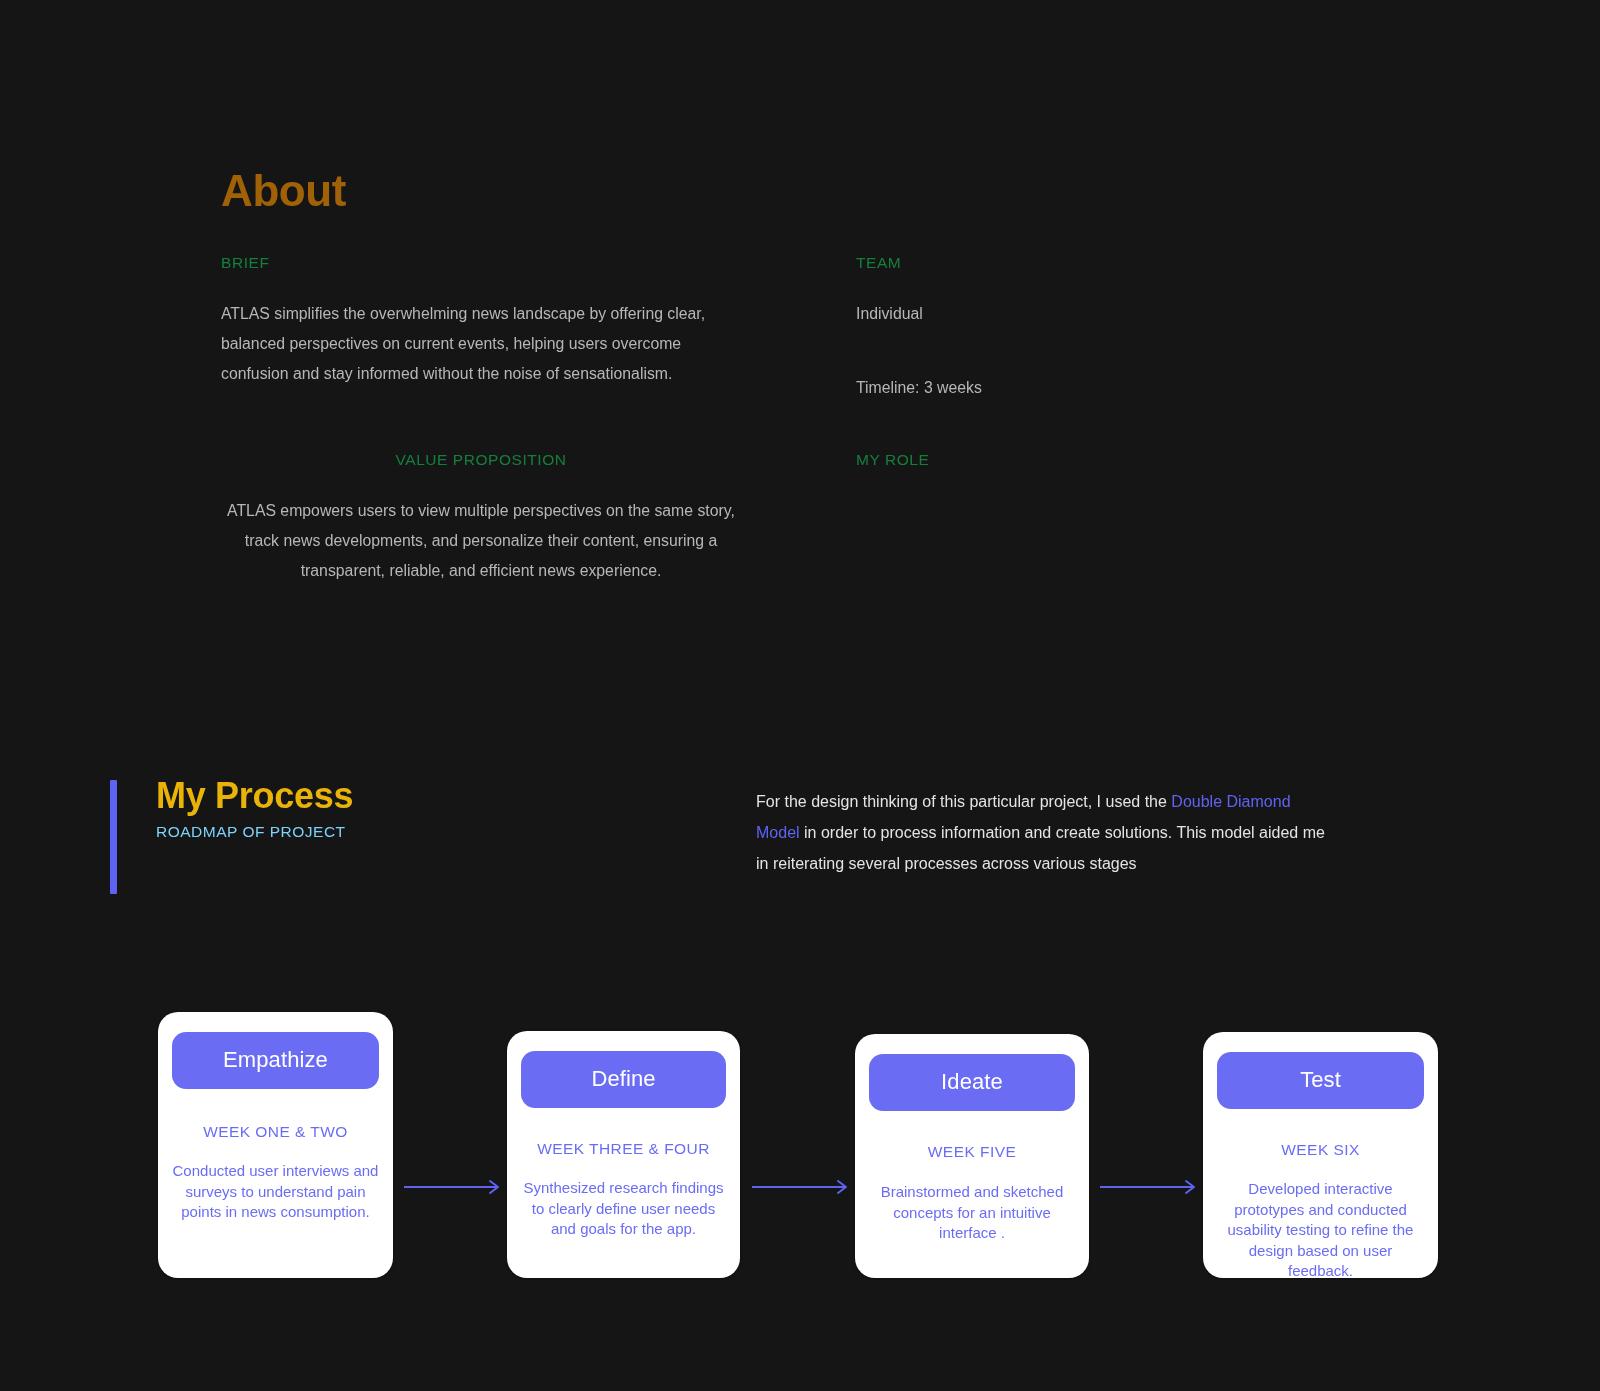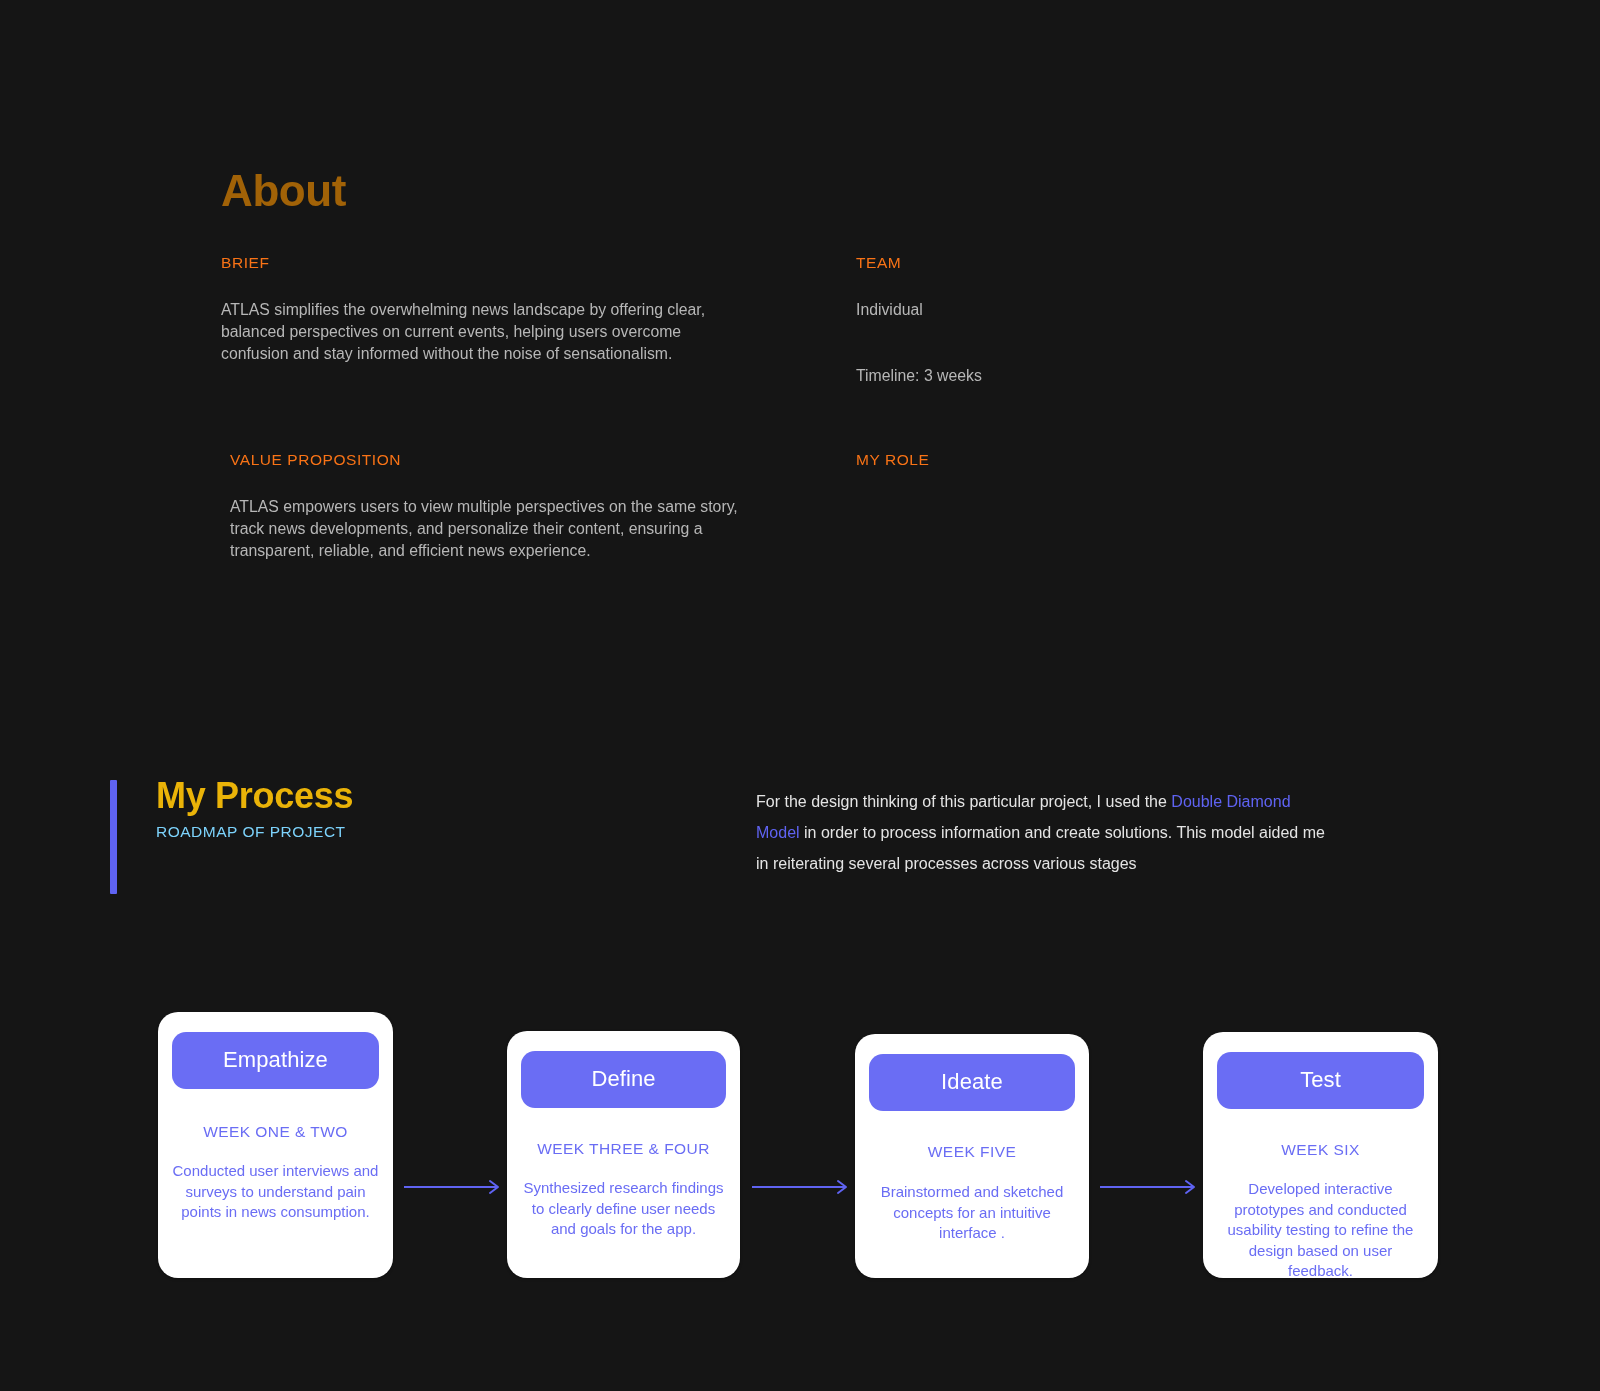--- a/index.html
+++ b/index.html
@@ -42,35 +42,35 @@
     width: 1600px;
   }
   .about-col-left  { position: absolute; left: 221px; top: 0;  width: 510px; }
   .about-col-right { position: absolute; left: 856px; top: 0;  width: 400px; }
 
   .about-block { margin-bottom: 0; }
 
   .field-label {
     font-size: 15.5px;
     letter-spacing: 0.55px;
-    color: #f97316;
+    color: #15803d;
     font-weight: 400;
     margin: 0 0 28px 0;
     line-height: 1;
   }
   .field-body {
     font-size: 15.8px;
-    line-height: 22px;
+    line-height: 30px;
     color: #b7b7b7;
     margin: 0;
     font-weight: 400;
   }
   .field-body + .field-body { margin-top: 44px; }
 
-  .blk-offset-vp { position: absolute; left: 230px; top: 197px; width: 520px; }
+  .blk-offset-vp { position: absolute; left: 221px; top: 197px; width: 520px; text-align: center; }
   .blk-offset-mr { position: absolute; left: 856px; top: 197px; width: 380px; }
 
   
   .process-section {
     position: absolute;
     left: 0;
     top: 0;
     width: 1600px;
   }
   .process-accent-bar {

